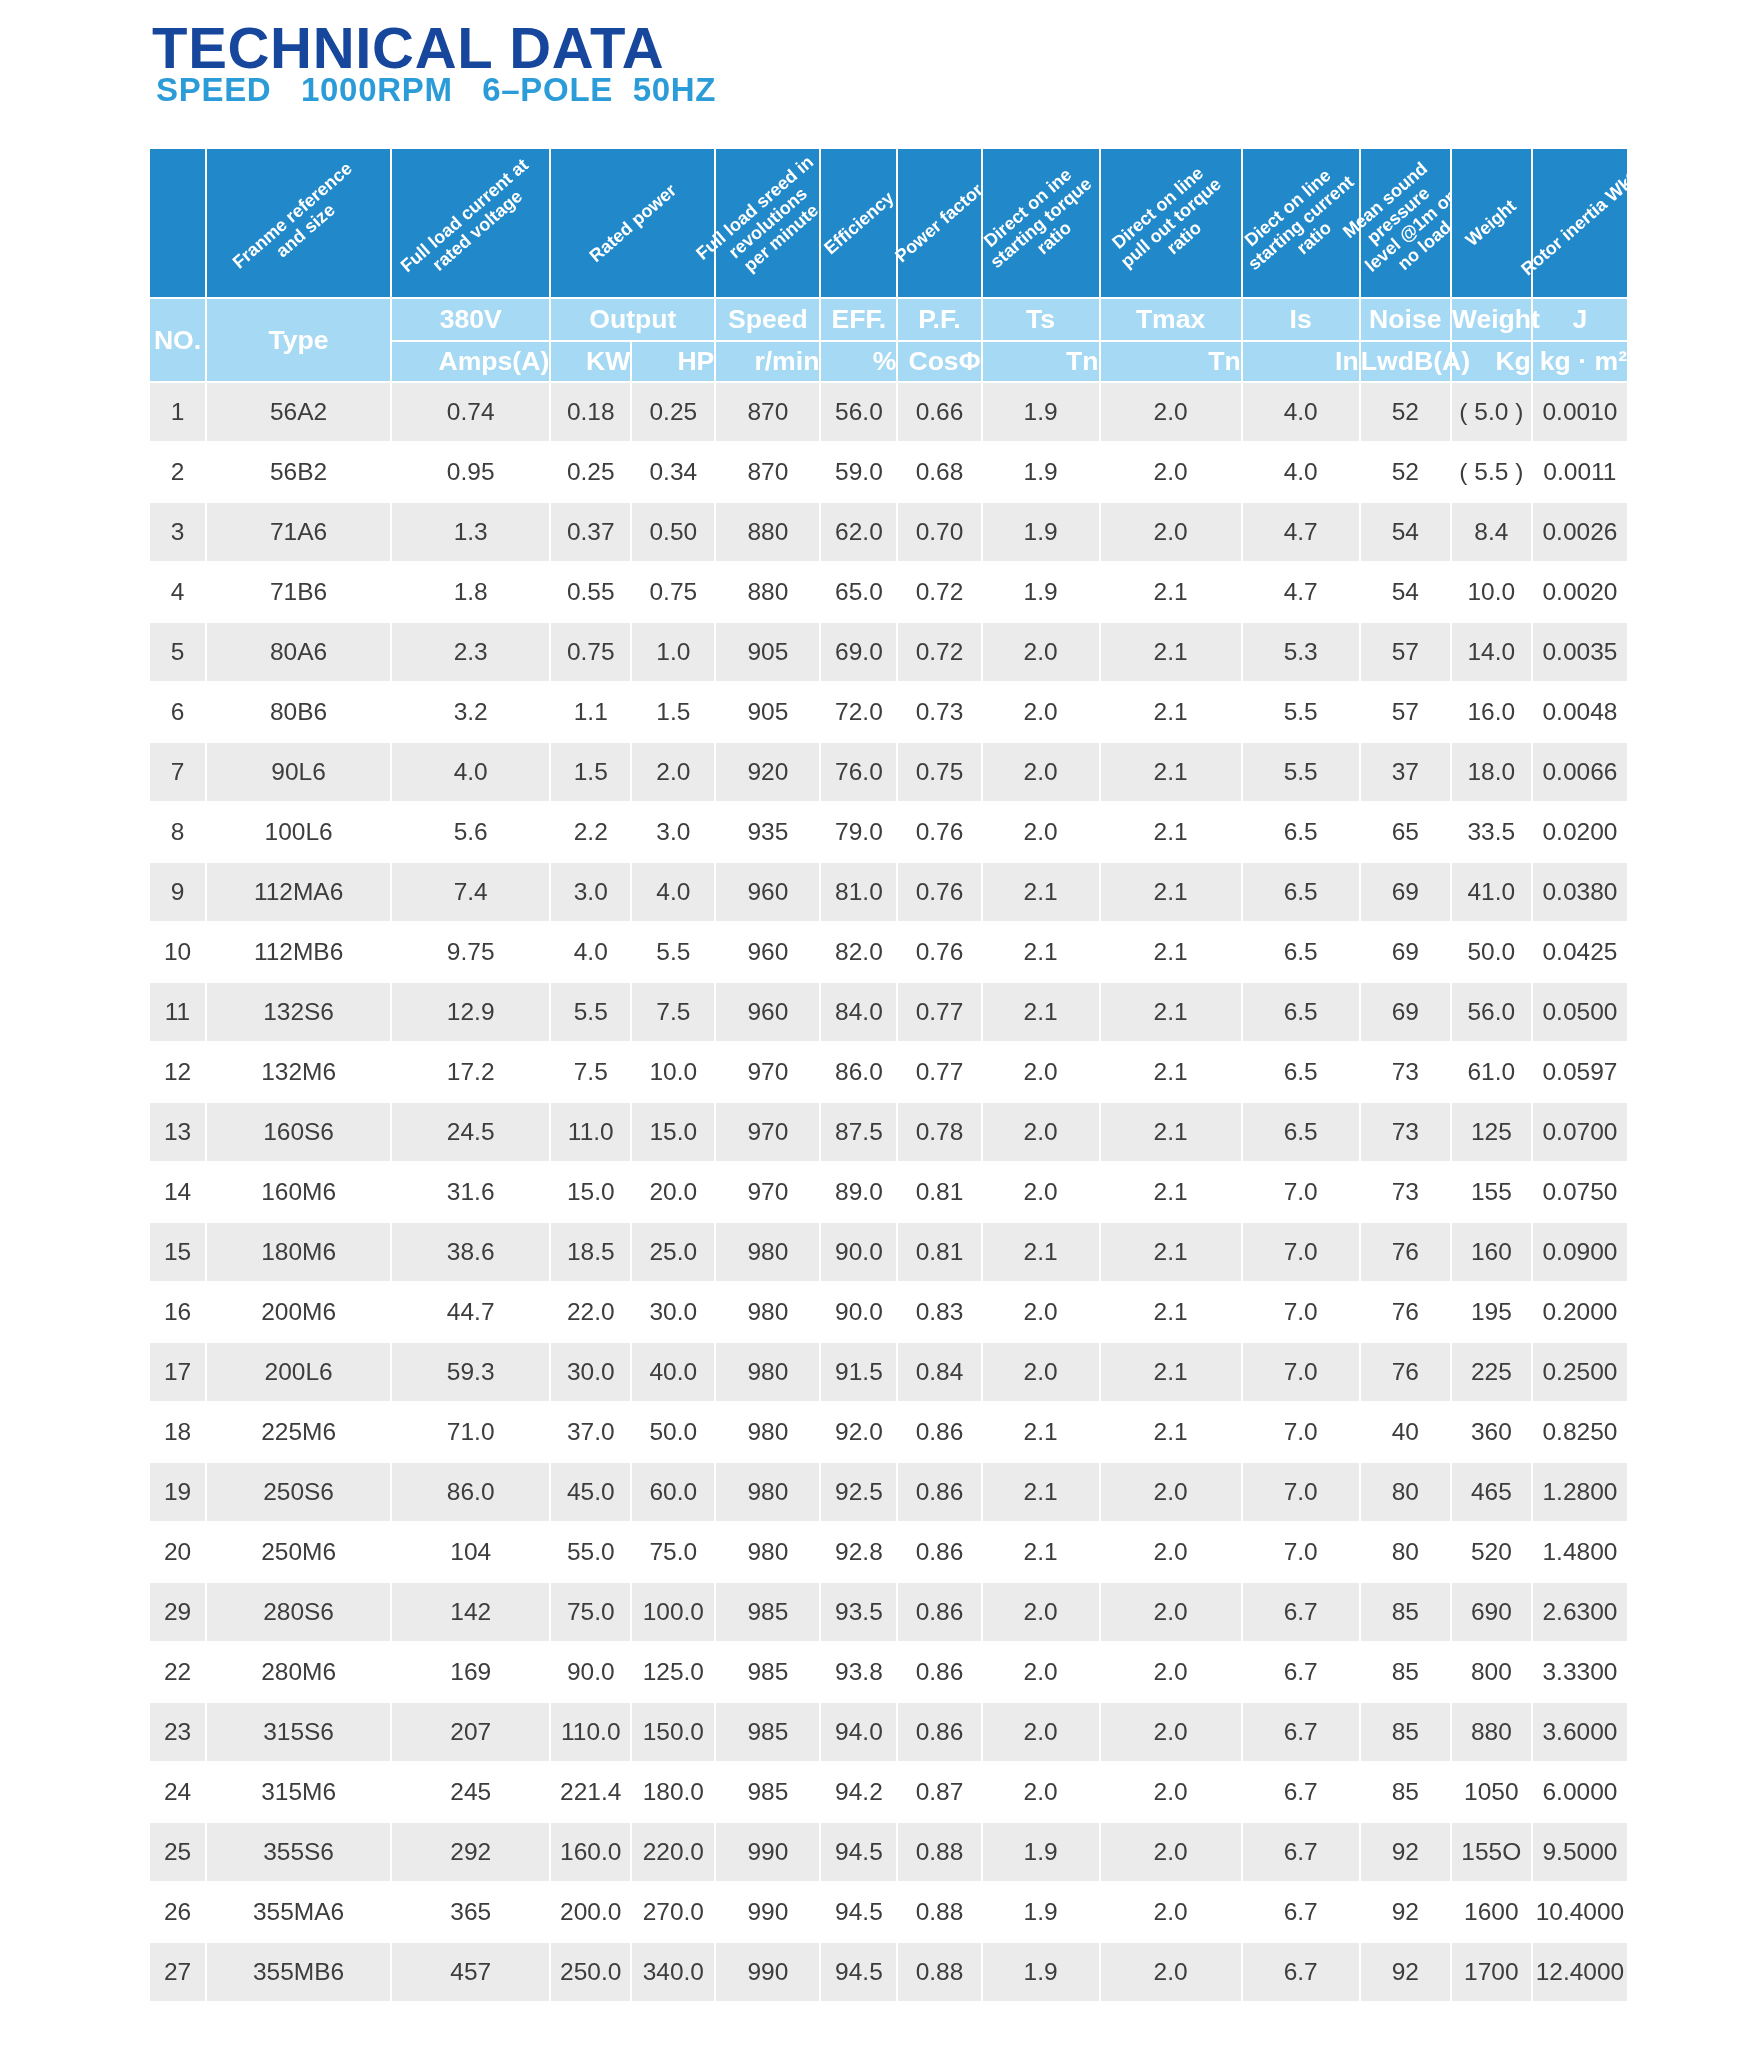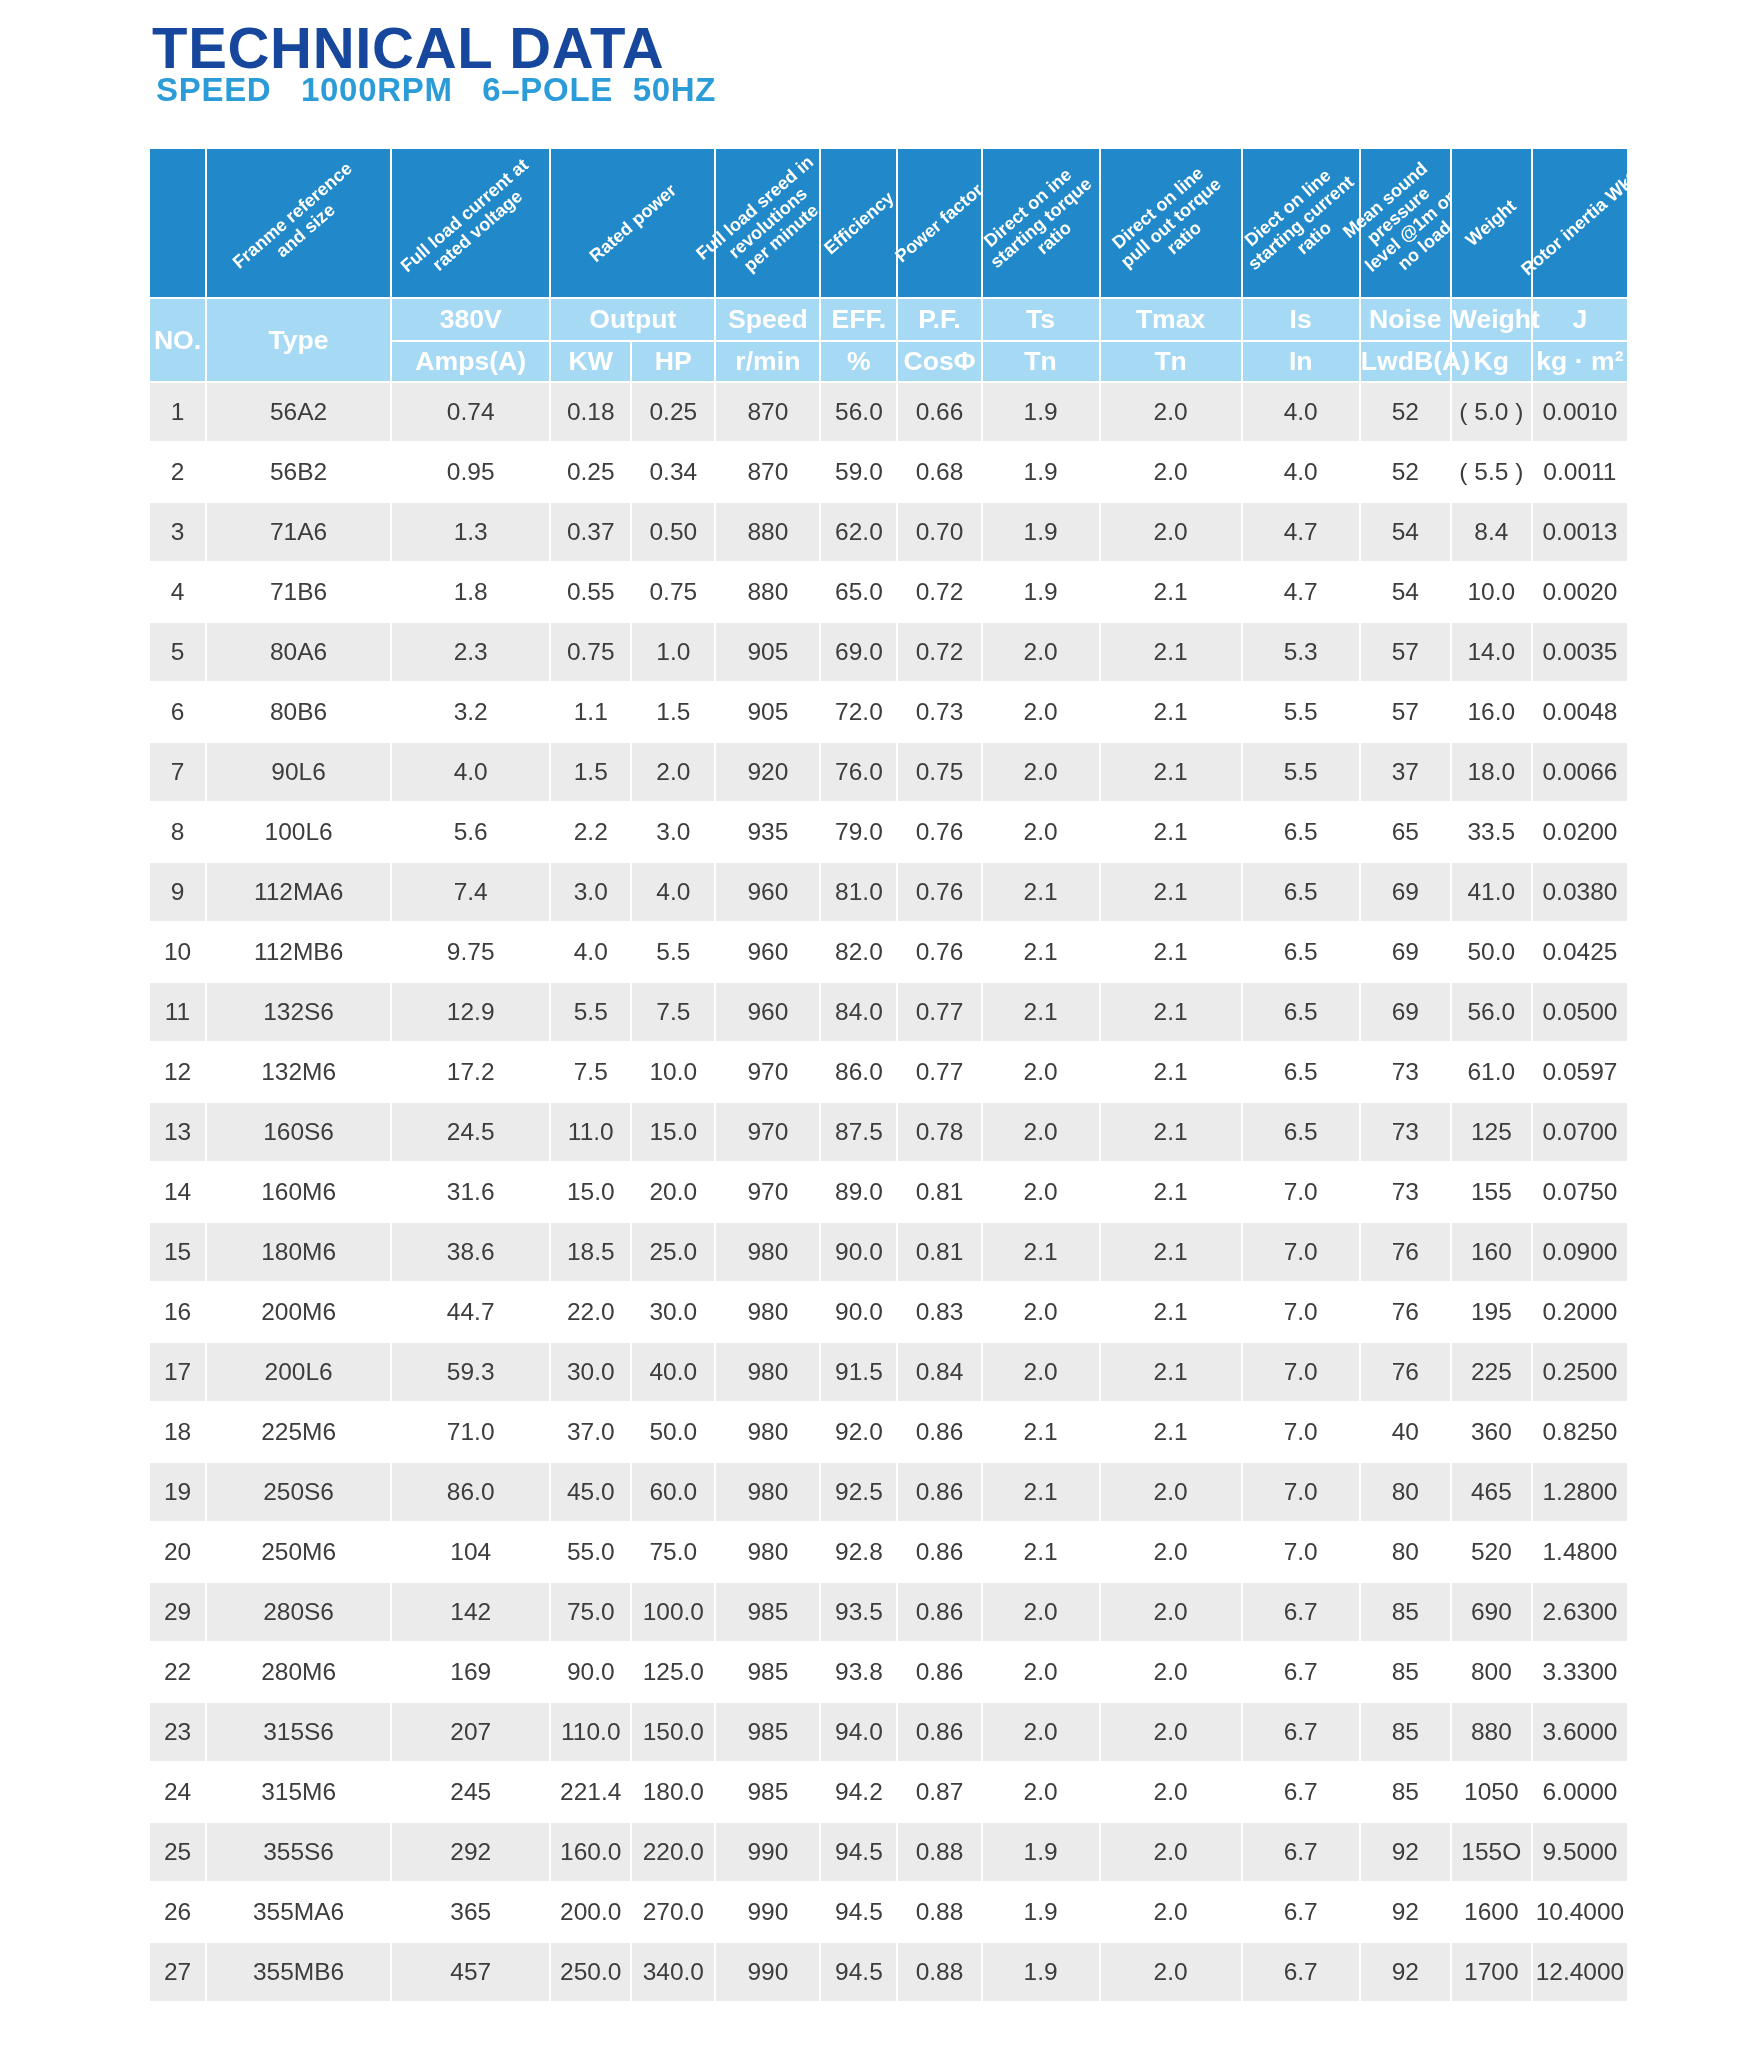--- a/index.html
+++ b/index.html
@@ -30,21 +30,21 @@
     transform:translate(-50%,-50%) rotate(-41deg);
     color:#ffffff; font-weight:bold; font-size:18px; line-height:1.12;
     text-align:center; white-space:pre-line; width:max-content;
   }
   .sub-cell {
     background:#a6d9f3; color:#ffffff; font-weight:bold;
     font-size:26.6px; text-align:center; vertical-align:middle; height:41px;
     line-height:1;
   }
   .sub-top { height:41px; }
-  .sub-bottom { height:39px; }
+  .sub-bottom { height:39px;text-align:right; }
   td.data {
     background:#ffffff; color:#3d3d3d; font-size:24.5px;
     text-align:center; vertical-align:middle; height:58px; line-height:1;
   }
   tr.odd td.data { background:#ebebeb; }
 </style>
 </head>
 <body>
 
 <div class="title">TECHNICAL DATA</div>
@@ -192,21 +192,21 @@
         <td class="data">0.37</td>
         <td class="data">0.50</td>
         <td class="data">880</td>
         <td class="data">62.0</td>
         <td class="data">0.70</td>
         <td class="data">1.9</td>
         <td class="data">2.0</td>
         <td class="data">4.7</td>
         <td class="data">54</td>
         <td class="data">8.4</td>
-        <td class="data">0.0013</td>
+        <td class="data">0.0026</td>
       </tr>
       <tr class="even">
         <td class="data">4</td>
         <td class="data">71B6</td>
         <td class="data">1.8</td>
         <td class="data">0.55</td>
         <td class="data">0.75</td>
         <td class="data">880</td>
         <td class="data">65.0</td>
         <td class="data">0.72</td>

